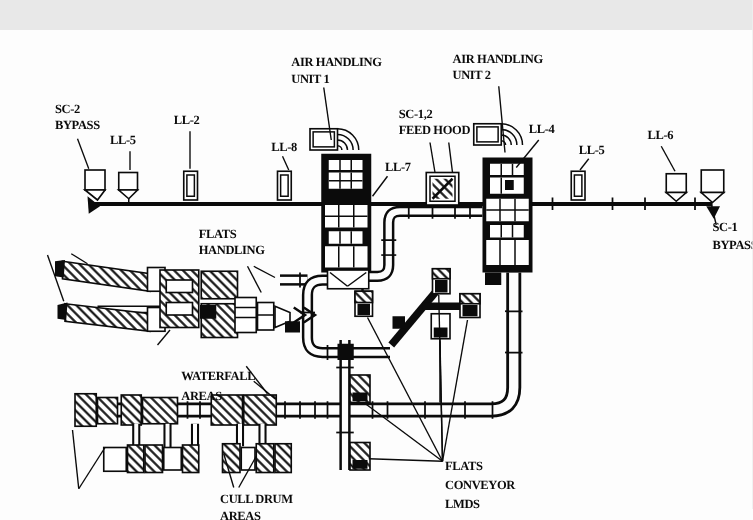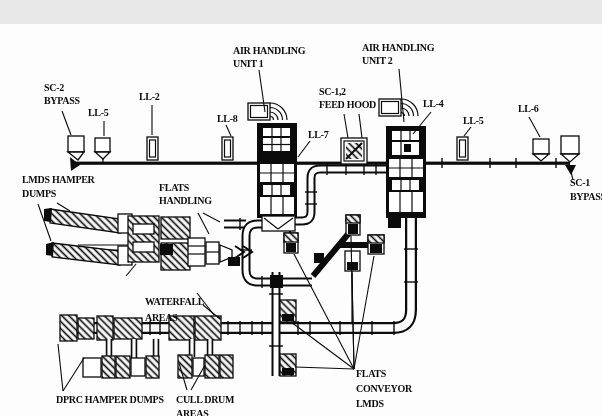--- a/index.html
+++ b/index.html
@@ -366,34 +366,27 @@
 <div class="lbl" style="left:463px;top:90px">
   <div>LL-5</div>
 </div>
 <div class="lbl" style="left:518px;top:78px">
   <div>LL-6</div>
 </div>
 <div class="lbl" style="left:570px;top:152px;line-height:14px">
   <div>SC-1</div>
       <div>BYPASS</div>
 </div>
-<div class="lbl" style="left:22px;top:149px;line-height:14px">
-  <div>LMDS HAMPER</div>
-      <div>DUMPS</div>
-</div>
 <div class="lbl" style="left:159px;top:157px">
   <div>FLATS</div>
       <div>HANDLING</div>
 </div>
 <div class="lbl" style="left:145px;top:270px;line-height:16px">
   <div>WATERFALL</div>
       <div>AREAS</div>
-</div>
-<div class="lbl" style="left:56px;top:369px">
-  <div>DPRC HAMPER DUMPS</div>
 </div>
 <div class="lbl" style="left:176px;top:369px;line-height:14px">
   <div>CULL DRUM</div>
       <div>AREAS</div>
 </div>
 <div class="lbl" style="left:356px;top:342px;line-height:15px">
   <div>FLATS</div>
       <div>CONVEYOR</div>
       <div>LMDS</div>
 </div>

